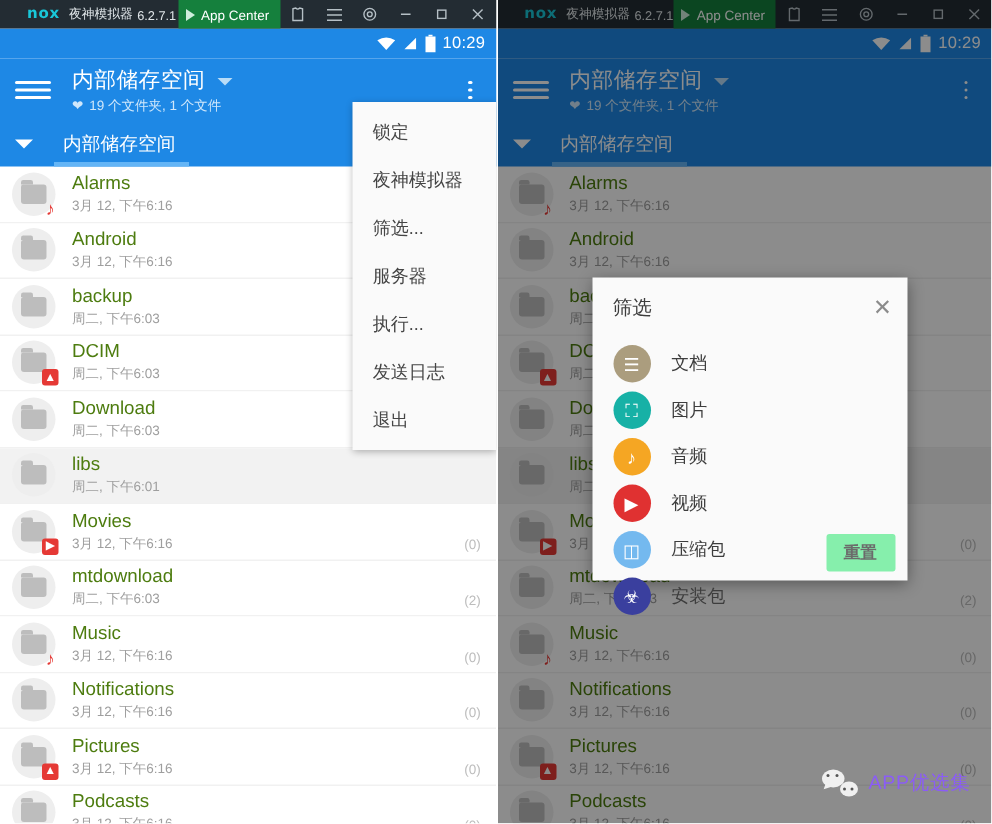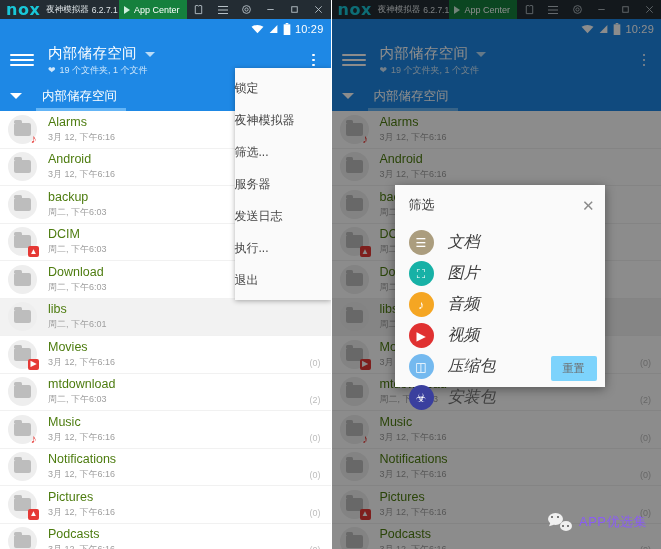--- a/index.html
+++ b/index.html
@@ -11,22 +11,22 @@
   .stage { position: relative; width: 661px; height: 549px; display: flex; }
   .panel { position: relative; width: 330.5px; height: 549px; overflow: hidden; background: #fff; }
   .panel + .panel { border-left: 1px solid #ffffff; }
 
   
   .titlebar {
     height: 19px; background: #232c33; display: flex; align-items: center;
     position: relative; z-index: 60;
   }
   .tb-logo {
-    color: #19c7d8; font-size: 16px; font-weight: bold; letter-spacing: .5px;
-    padding-left: 6px; font-family: "DejaVu Sans", sans-serif;
+    color: #19c7d8; font-size: 10px; font-weight: bold; letter-spacing: .5px;
+    padding-left: 18px; font-family: "DejaVu Sans", sans-serif;
   }
   .tb-name { color: #dfe5e8; font-size: 8.5px; padding-left: 6px; white-space: nowrap; }
   .tb-ver { color: #dfe5e8; font-size: 8.5px; padding-left: 3px; }
   .tb-spacer { flex: 1; }
   .tb-appcenter {
     background: #15803d; height: 19px; display: flex; align-items: center;
     padding: 0 7px 0 5px; color: #ffffff; font-size: 9px; gap: 4px;
   }
   .tb-appcenter .play {
     width: 0; height: 0; border-left: 6px solid #cfeedd;
@@ -106,47 +106,48 @@
   .rname { font-size: 12.5px; color: #4d7c0f; line-height: 15px; }
   .rmeta { font-size: 9px; color: #9e9e9e; line-height: 13px; margin-top: 1px; }
   .rcount { font-size: 9px; color: #bdbdbd; align-self: flex-end; margin-bottom: 5px; }
 
   
   .popup {
     position: absolute; right: 0; top: 68px; width: 96px; background: #fafafa;
     box-shadow: 0 1px 5px rgba(0,0,0,.32); z-index: 70; padding: 4px 0;
   }
   .popup-item {
-    height: 32px; display: flex; align-items: center; 
+    height: 32px; display: flex; align-items: center; padding-left: 14px;
     font-size: 12px; color: #454545;
   }
 
   
   .scrim {
     position: absolute; inset: 0; background: rgba(0,0,0,.45); z-index: 80;
   }
   .dialog {
     position: absolute; left: 63px; top: 185px; width: 210px; height: 202px;
     background: #fafafa; box-shadow: 0 2px 10px rgba(0,0,0,.4); z-index: 90;
   }
   .dlg-head { height: 40px; display: flex; align-items: center; padding: 0 10px 0 14px; }
   .dlg-title { font-size: 13px; color: #3d3d3d; flex: 1; }
   .dlg-close { font-size: 15px; color: #8b8b8b; line-height: 1; cursor: pointer; }
   .dlg-list { padding-top: 2px; }
   .dlg-item { height: 31px; display: flex; align-items: center; padding-left: 14px; }
   .dlg-dot {
     width: 25px; height: 25px; border-radius: 50%; flex: none;
     display: flex; align-items: center; justify-content: center; color: #fff;
   }
-  .dlg-label { margin-left: 14px; font-size: 16px; color: #3d3d3d; font-style: italic; }
+  .dlg-label { margin-left: 14px; font-size: 12px; color: #3d3d3d; }
   .dlg-foot { position: absolute; right: 8px; bottom: 6px; }
   .dlg-reset {
-    background: #7dd3fc; color: #6b6b6b; font-size: 11px; padding: 5px 12px;
+    background: #86efac; color: #6b6b6b; font-size: 11px; padding: 5px 12px;
     border: none; border-radius: 2px; cursor: pointer;
     font-family: "Liberation Sans", sans-serif;
+    font-weight: bold;
   }
 
   
   .watermark {
     position: absolute; right: 14px; bottom: 18px; z-index: 95;
     display: flex; align-items: center; gap: 7px;
   }
   .wc-logo { position: relative; width: 24px; height: 18px; }
   .wc-b1, .wc-b2 {
     position: absolute; background: #f0f0f0; border-radius: 50%;
@@ -391,22 +392,22 @@
           </span>
           <span class="rcount">(0)</span>
         </div>
       </div>
 
     <div class="popup">
         <div class="popup-item">锁定</div>
         <div class="popup-item">夜神模拟器</div>
         <div class="popup-item">筛选...</div>
         <div class="popup-item">服务器</div>
+        <div class="popup-item">执行...</div>
         <div class="popup-item">发送日志</div>
-        <div class="popup-item">执行...</div>
         <div class="popup-item">退出</div>
       </div>
   </div>
 
   <div class="panel">
 
     <div class="titlebar">
       <span class="tb-logo">nox</span>
       <span class="tb-name">夜神模拟器</span>
       <span class="tb-ver">6.2.7.1</span>

